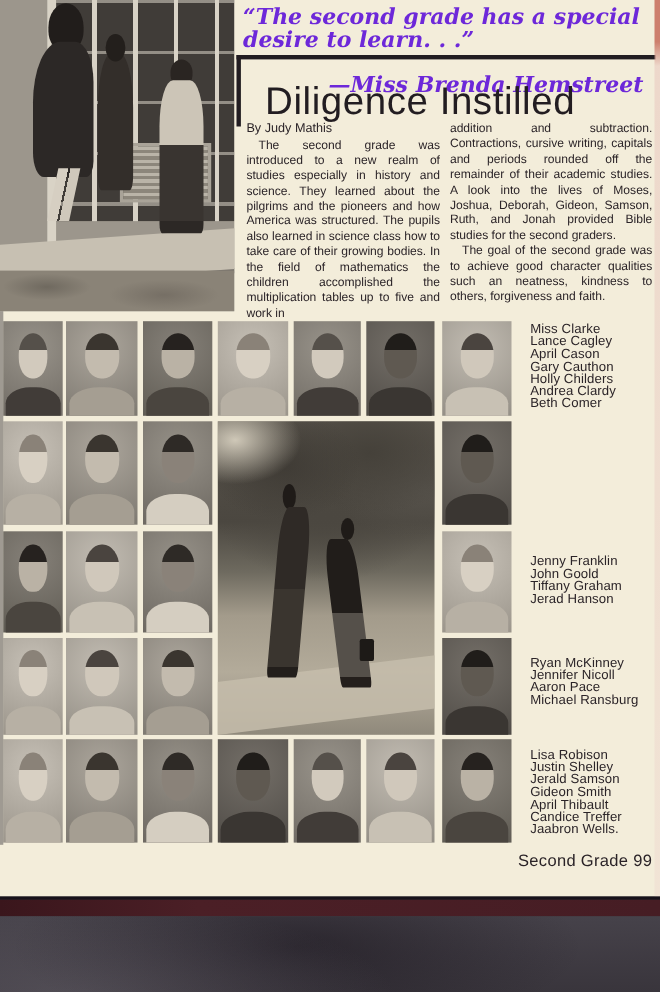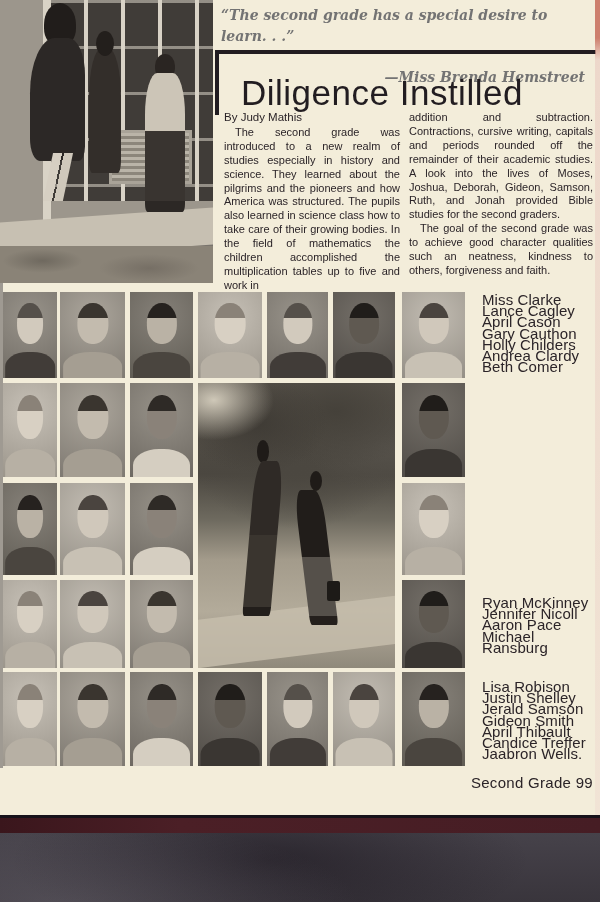--- a/index.html
+++ b/index.html
@@ -77,21 +77,21 @@
     border-radius:30% 30% 6% 6%;
   }
   .fig-boy::before{
     content:"";position:absolute;left:24%;top:0;width:50%;height:15%;
     background:#2a2522;border-radius:50% 50% 40% 40%;
   }
   
   .quote{
     position:absolute;left:221px;top:5px;width:370px;
     font-family:"DejaVu Serif",serif;font-style:italic;font-weight:600;
-    font-size:14px;line-height:21px;color:#737373;
+    font-size:20px;line-height:21px;color:#6d28d9;
   }
   .quote .attrib{text-align:right;padding-right:6px;margin-top:20px;}
   .hrule{position:absolute;left:215px;top:50px;width:381px;height:4px;background:#221d21;}
   .vrule{position:absolute;left:215px;top:50px;width:4px;height:65px;background:#221d21;}
   .title{
     position:absolute;left:226px;top:58px;margin:15px;
     font-size:35px;font-weight:500;letter-spacing:.5px;color:#221d21;
   }
   
   .col{position:absolute;top:111px;font-size:11px;line-height:13.9px;color:#2b2428;}
@@ -153,21 +153,21 @@
   .w1 .torso{background:linear-gradient(180deg,#2f2a26 0 48%,#3a352f 48% 94%,#221e1b 94%);transform:skewX(-5deg);}
   .w2{left:53%;top:31%;width:14%;height:54%;}
   .w2 .torso{background:linear-gradient(180deg,#211d1a 0 50%,#55504a 50% 93%,#241f1c 93%);transform:skewX(7deg);}
   .w2 .box{
     position:absolute;right:-38%;bottom:16%;width:48%;height:13%;
     background:#1d1a17;border-radius:2px;
   }
   
   .names{
     position:absolute;left:482px;width:116px;
-    font-size:15px;line-height:11.2px;color:#2b2428;letter-spacing:.1px;
+    font-size:12px;line-height:11.2px;color:#2b2428;letter-spacing:.1px;
   }
   .g1{top:294px;} .g2{top:407px;} .g3{top:505px;} .g4{top:597px;} .g5{top:681px;}
   
   .footer{
     position:absolute;right:7px;top:774px;
     font-size:15px;color:#2a2327;letter-spacing:.3px;
   }
   
   .gutter{position:absolute;left:0;top:283px;width:3px;height:485px;background:rgba(58,53,58,.45);}
   .edge-right{
@@ -268,20 +268,26 @@
 
   <div class="names g1">
     <div>Miss Clarke</div>
     <div>Lance Cagley</div>
     <div>April Cason</div>
     <div>Gary Cauthon</div>
     <div>Holly Childers</div>
     <div>Andrea Clardy</div>
     <div>Beth Comer</div>
   </div>
+  <div class="names g3">
+    <div>Jenny Franklin</div>
+    <div>John Goold</div>
+    <div>Tiffany Graham</div>
+    <div>Jerad Hanson</div>
+  </div>
   <div class="names g4">
     <div>Ryan McKinney</div>
     <div>Jennifer Nicoll</div>
     <div>Aaron Pace</div>
     <div>Michael Ransburg</div>
   </div>
   <div class="names g5">
     <div>Lisa Robison</div>
     <div>Justin Shelley</div>
     <div>Jerald Samson</div>

